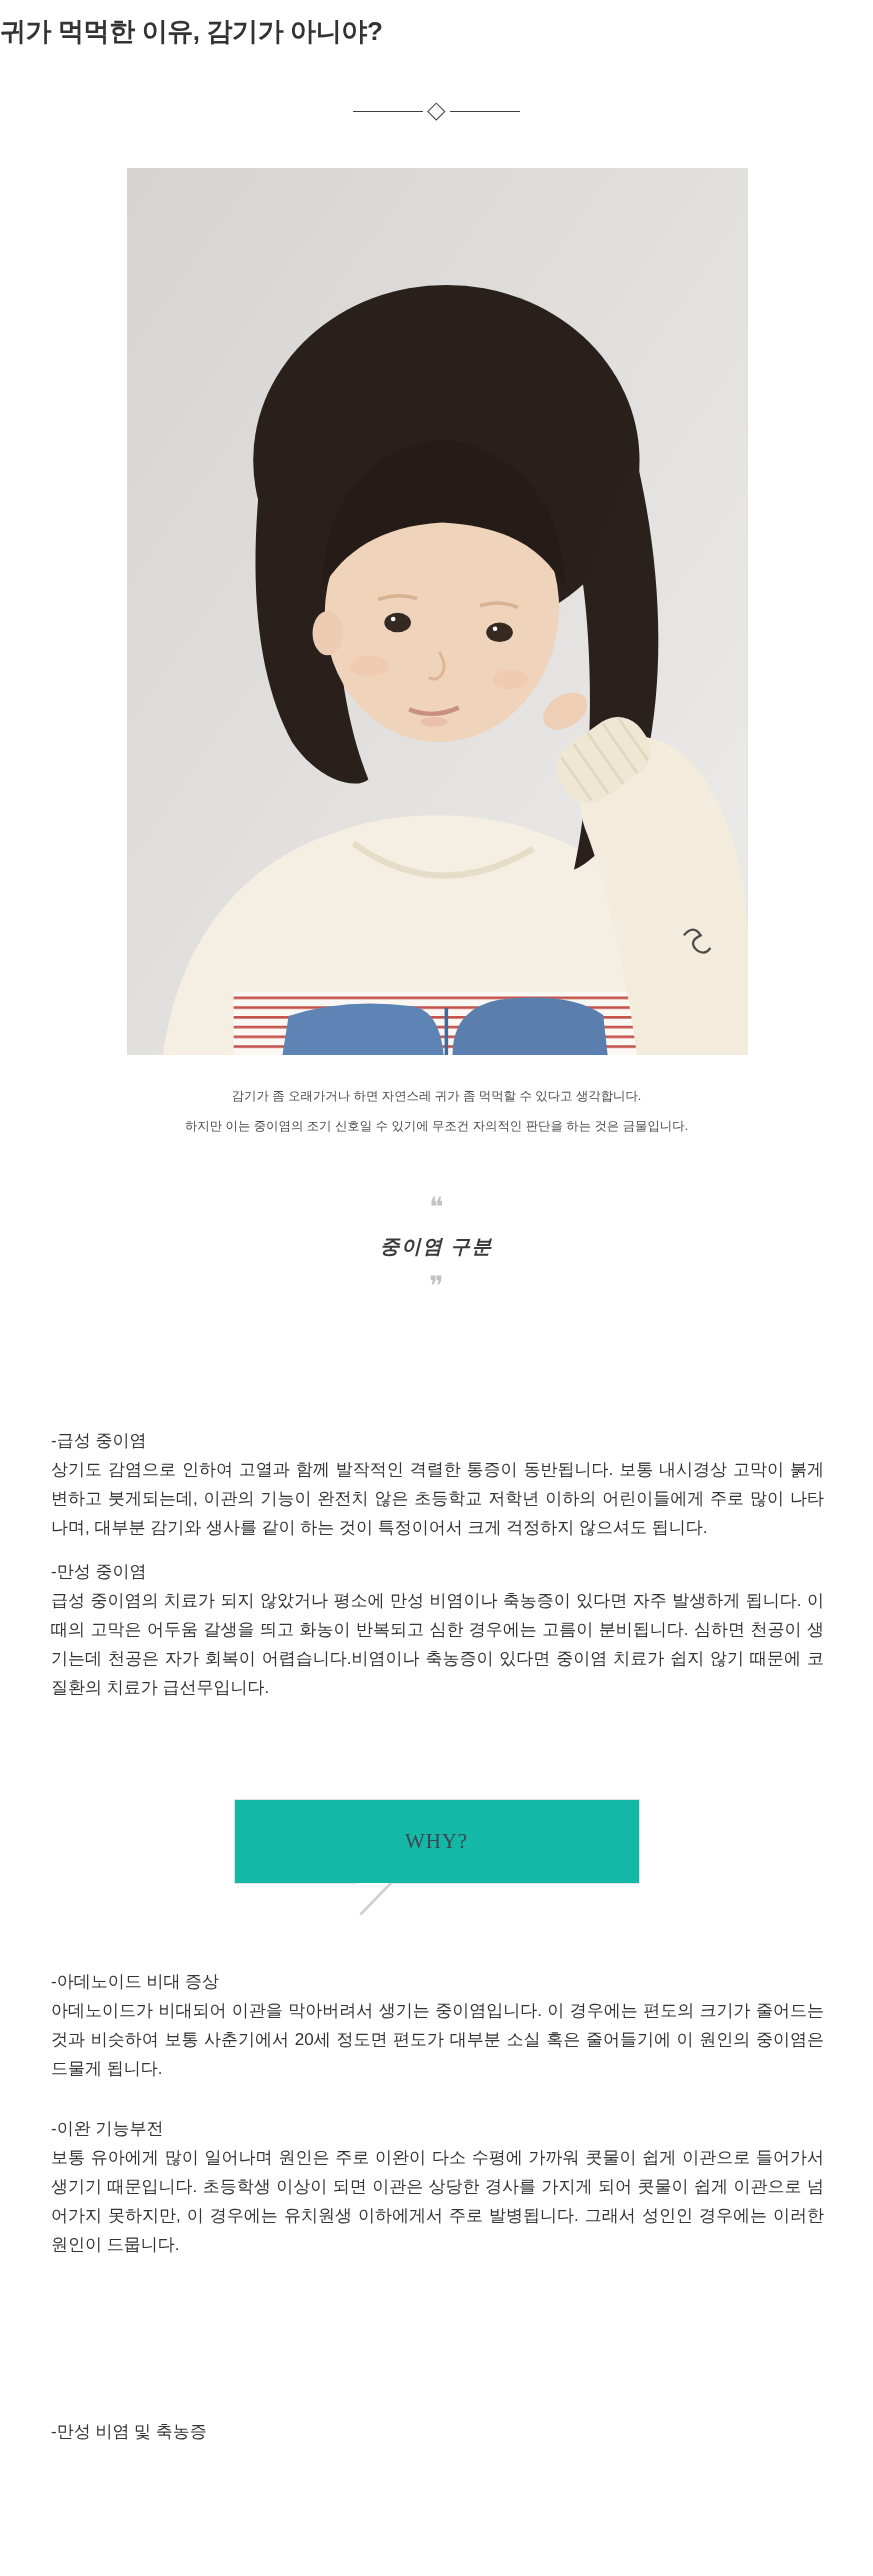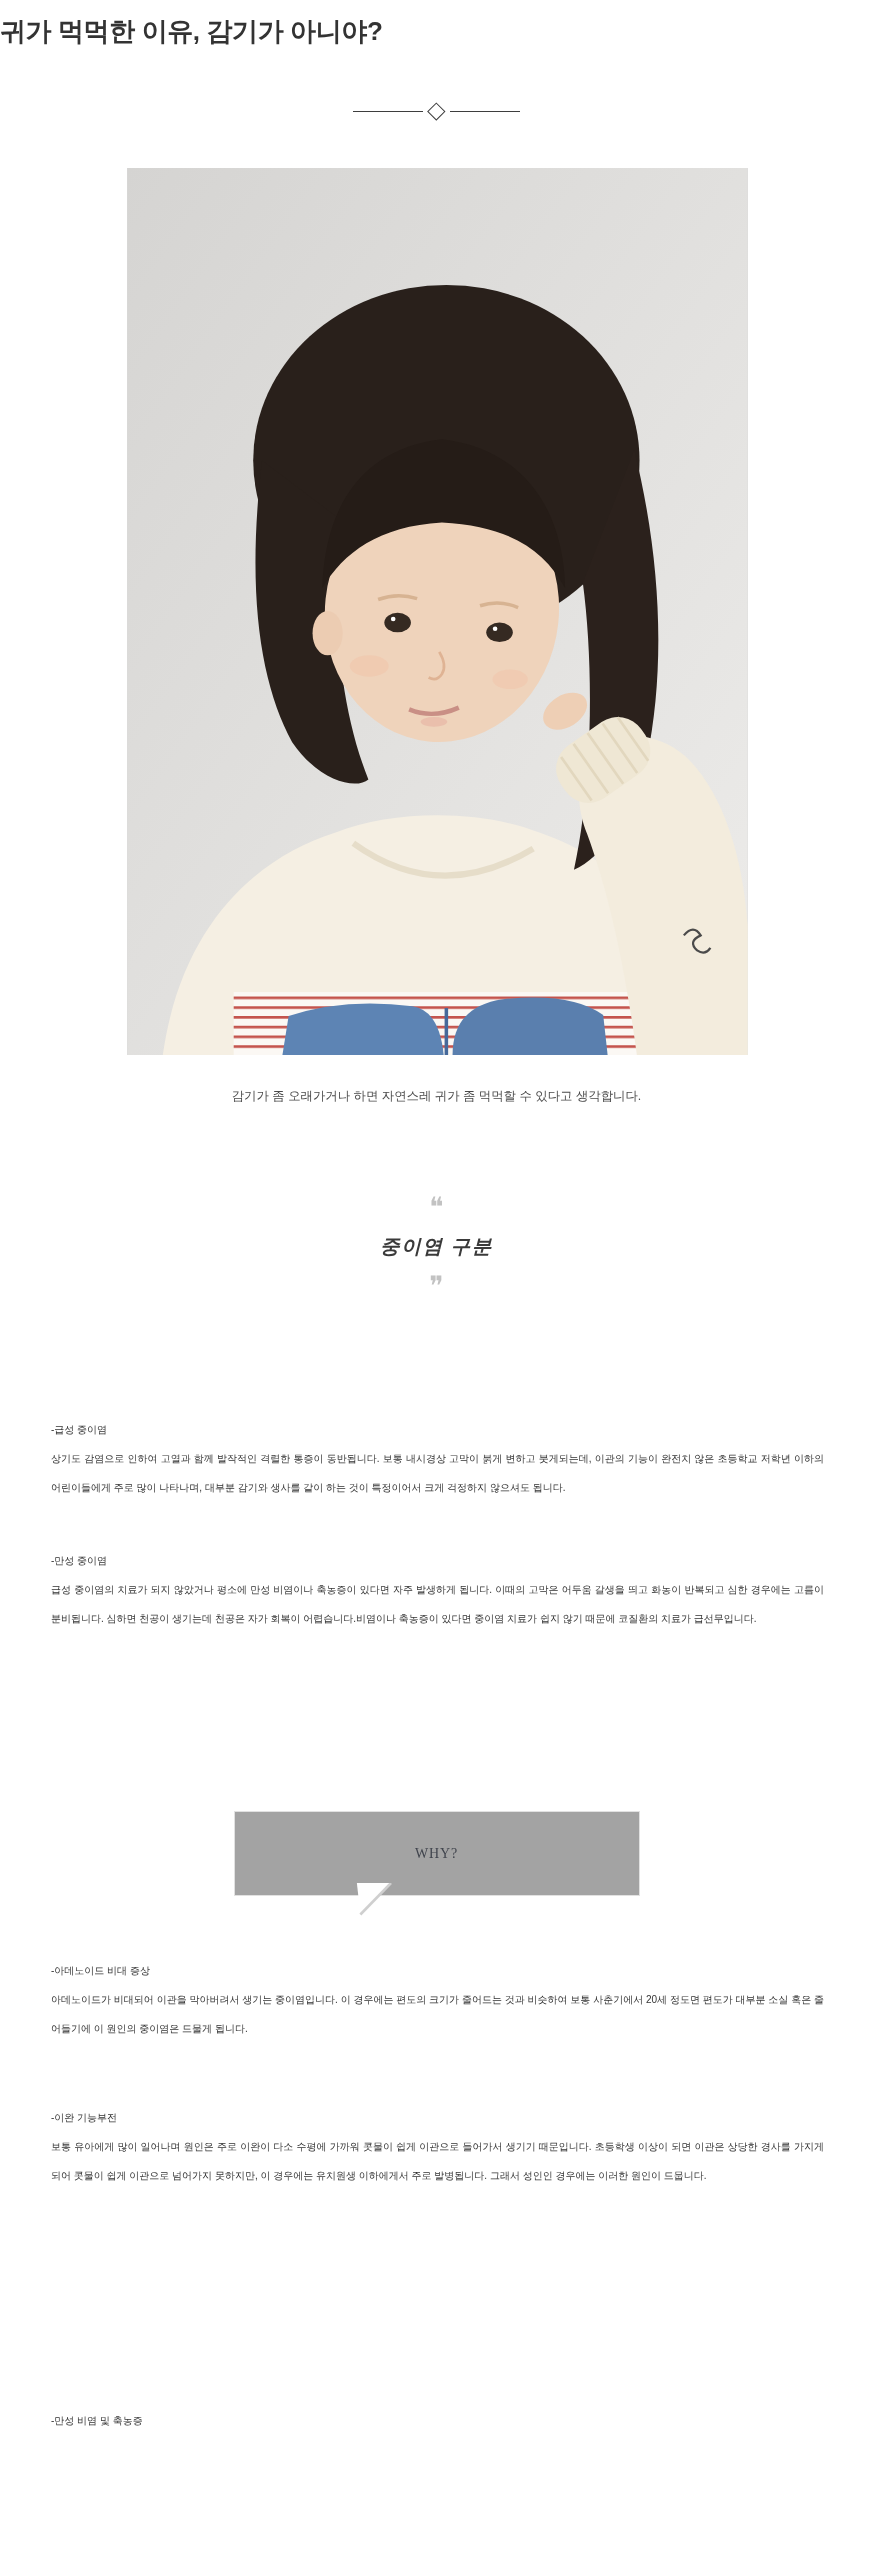--- a/index.html
+++ b/index.html
@@ -41,32 +41,32 @@
     font-family:"Liberation Serif","DejaVu Serif",serif;
     font-size:26.6px; line-height:28px; color:#c2c2c2;
   }
   .quote .q-title {
     font-family:"Liberation Serif","DejaVu Serif",serif; font-style:italic; font-weight:700;
     font-size:19.5px; line-height:51px; color:#3a3a3a; letter-spacing:1.8px;
   }
 
   .section {
     position:absolute; left:51px; width:773px;
-    font-size:10px; line-height:29px; color:#333333;
-    text-align:justify; word-break:break-all;
+    font-size:17px; line-height:29px; color:#333333;
+    text-align:justify; word-break:break-all;margin-top:11px;
   }
   .sec-heading { white-space:nowrap; text-align:left; }
 
   .why-wrap { position:absolute; top:1799px; left:0; width:100%; height:129px; }
   .why-box {
-    position:relative; margin:12px auto; width:404px; height:83px;
-    border:1.8px solid #e1e1e1; background:#a3a3a3;
+    position:relative; margin:0 auto; width:404px; height:83px;
+    border:1.8px solid #e1e1e1; background:#14b8a6;
     display:flex; align-items:center; justify-content:center;
     font-family:"Liberation Serif","DejaVu Serif",serif;
-    font-size:14px; color:#40444d; letter-spacing:0.9px;
+    font-size:21px; color:#40444d; letter-spacing:0.9px;
   }
   .why-tail { position:absolute; top:84px; left:calc(50% - 83px); width:39px; height:35px; }
 </style>
 </head>
 <body>
 
 <div class="page">
 
   <div class="title">귀가 먹먹한 이유, 감기가 아니야?</div>
 
@@ -133,20 +133,21 @@
         <rect x="482" y="632" width="110" height="72" rx="32" fill="#efe7d4"></rect>
         <path d="M 500 638 L 500 698 M 520 634 L 520 702 M 540 633 L 540 703 M 560 634 L 560 702 M 578 638 L 578 698" stroke="#e2d7be" stroke-width="3"></path>
       </g>
 
       <path d="M 628 866 q 11 -13 19 0 q -15 7 -4 17 q 9 6 15 -3" stroke="#4a4a4a" stroke-width="2.5" fill="none"></path>
     </svg>
   </div>
 
   <div class="caption">
     <div>감기가 좀 오래가거나 하면 자연스레 귀가 좀 먹먹할 수 있다고 생각합니다.</div>
+    <div>하지만 이는 중이염의 조기 신호일 수 있기에 무조건 자의적인 판단을 하는 것은 금물입니다.</div>
   </div>
 
   <div class="quote">
     <div class="mark">❝</div>
     <div class="q-title">중이염 구분</div>
     <div class="mark">❞</div>
   </div>
 
   <div class="section" style="top:1415px">
     <div class="sec-heading">-급성 중이염</div>

